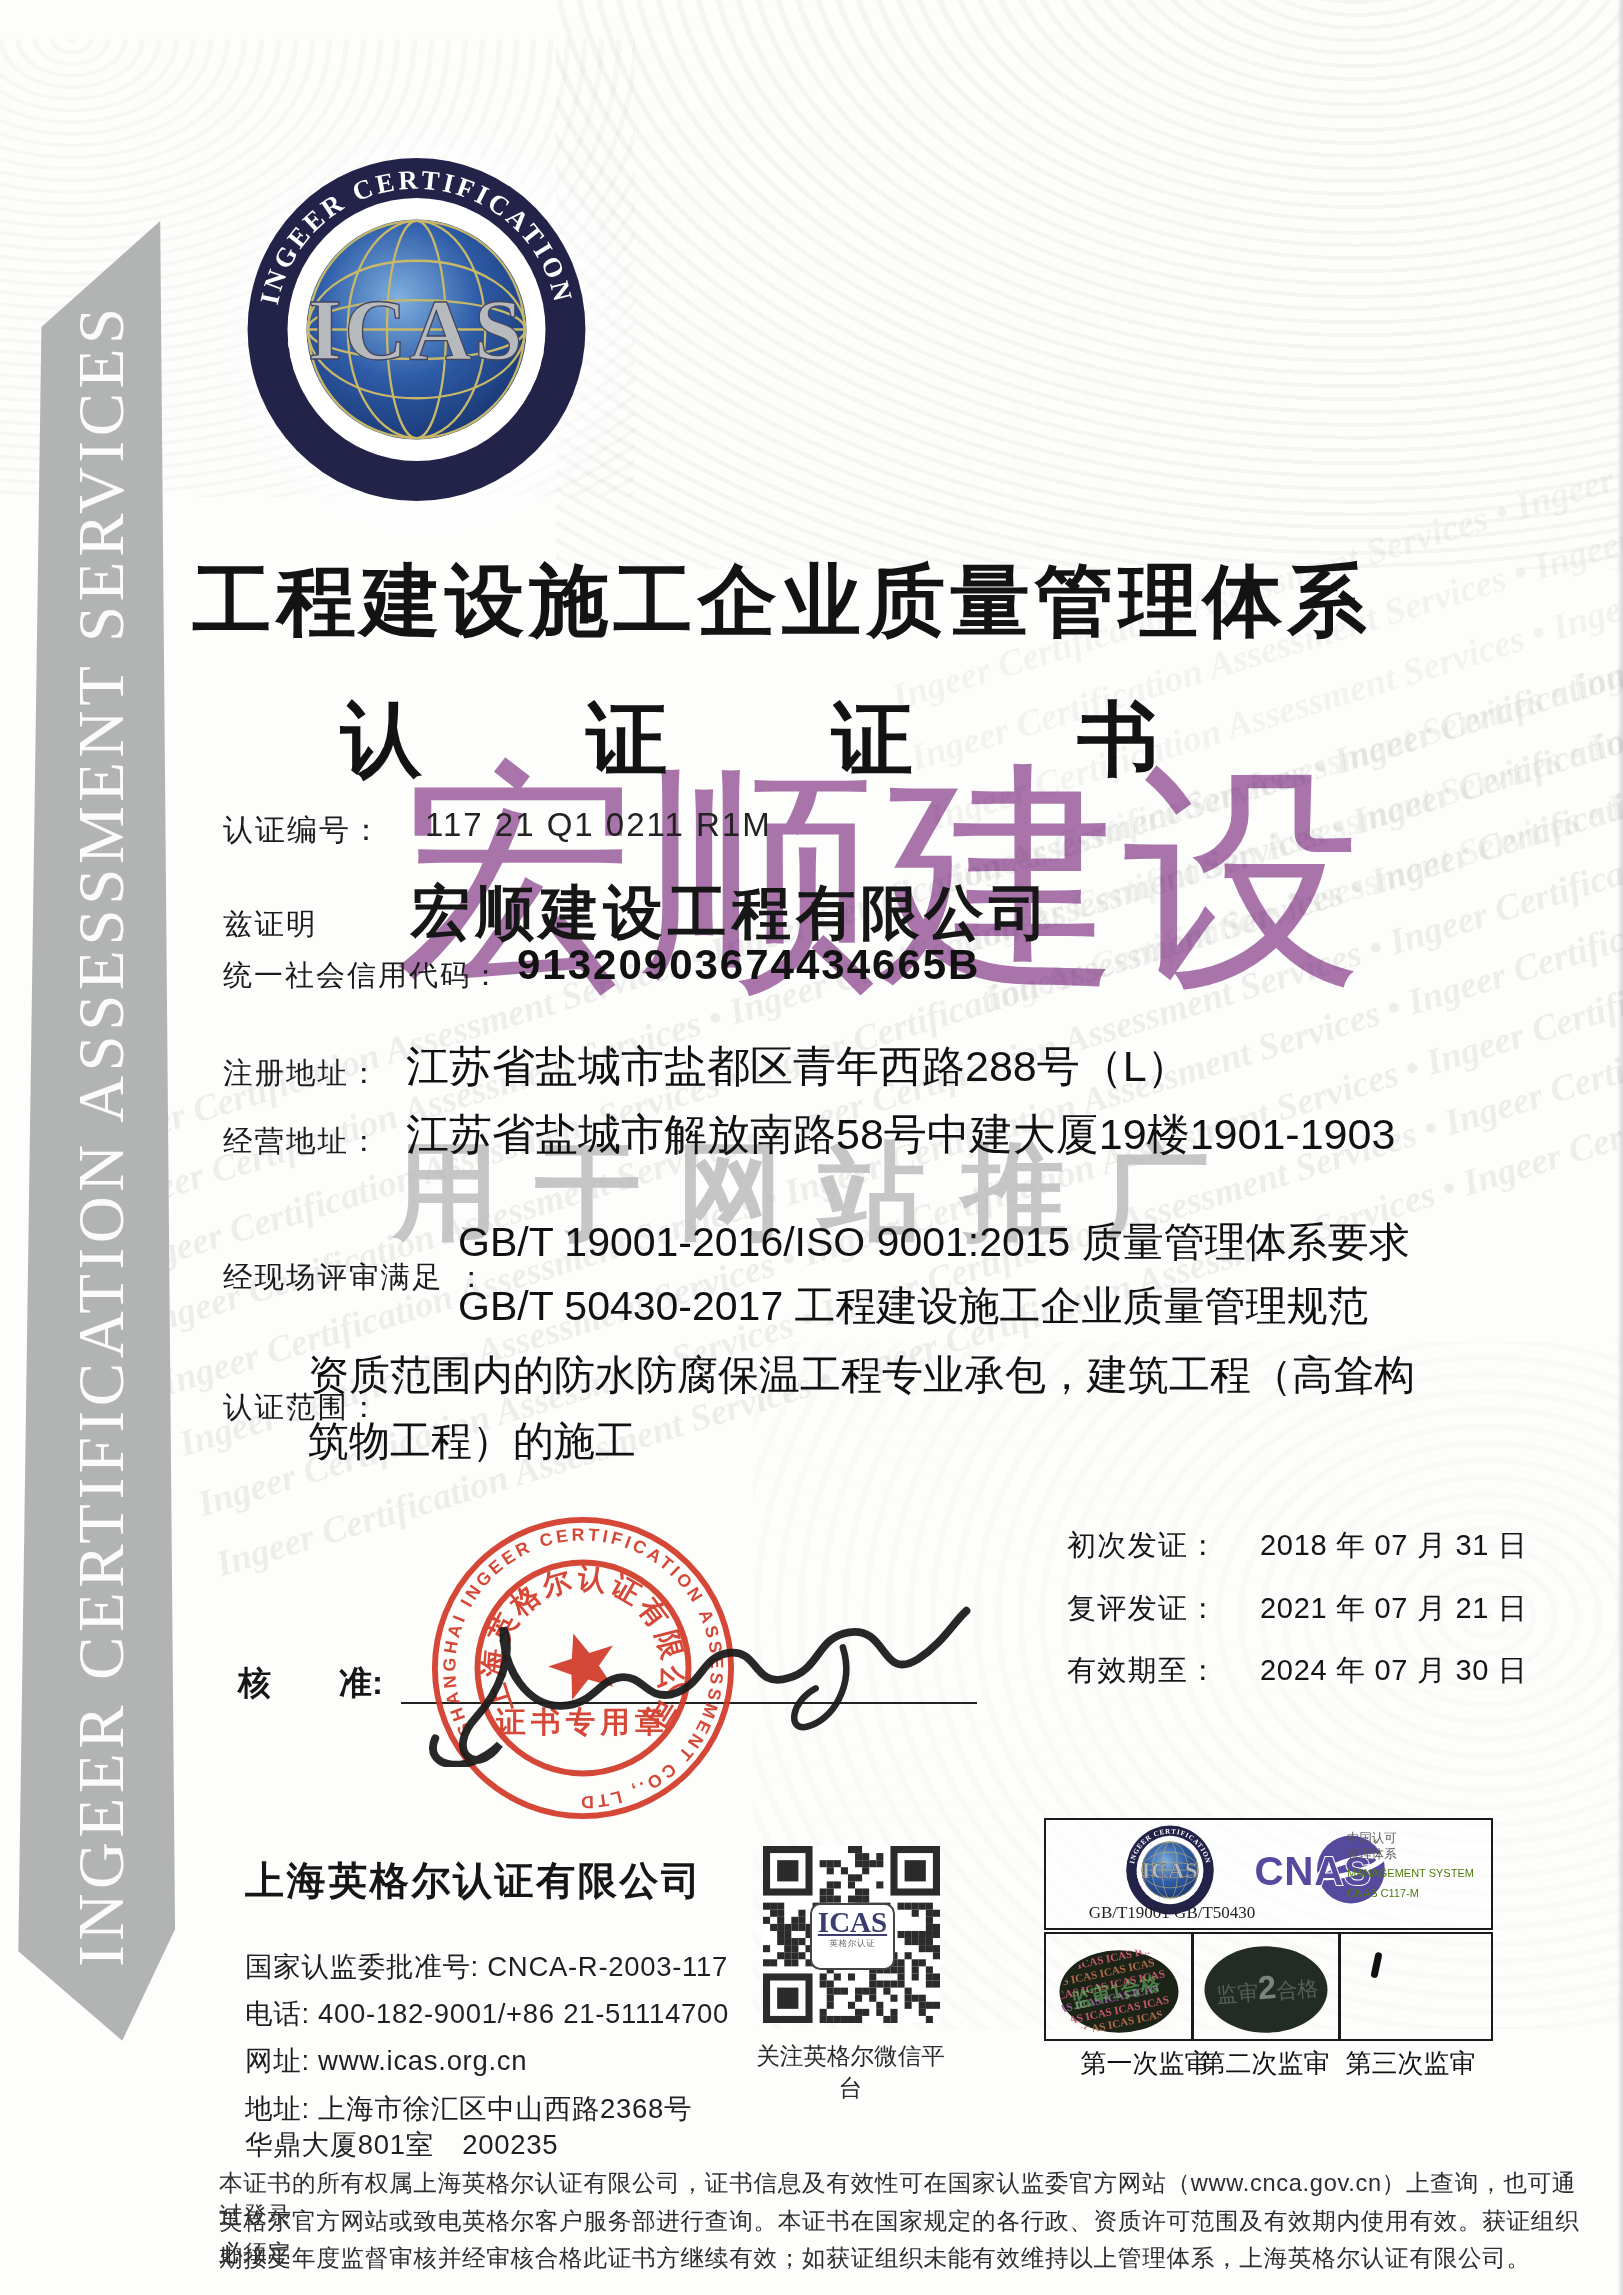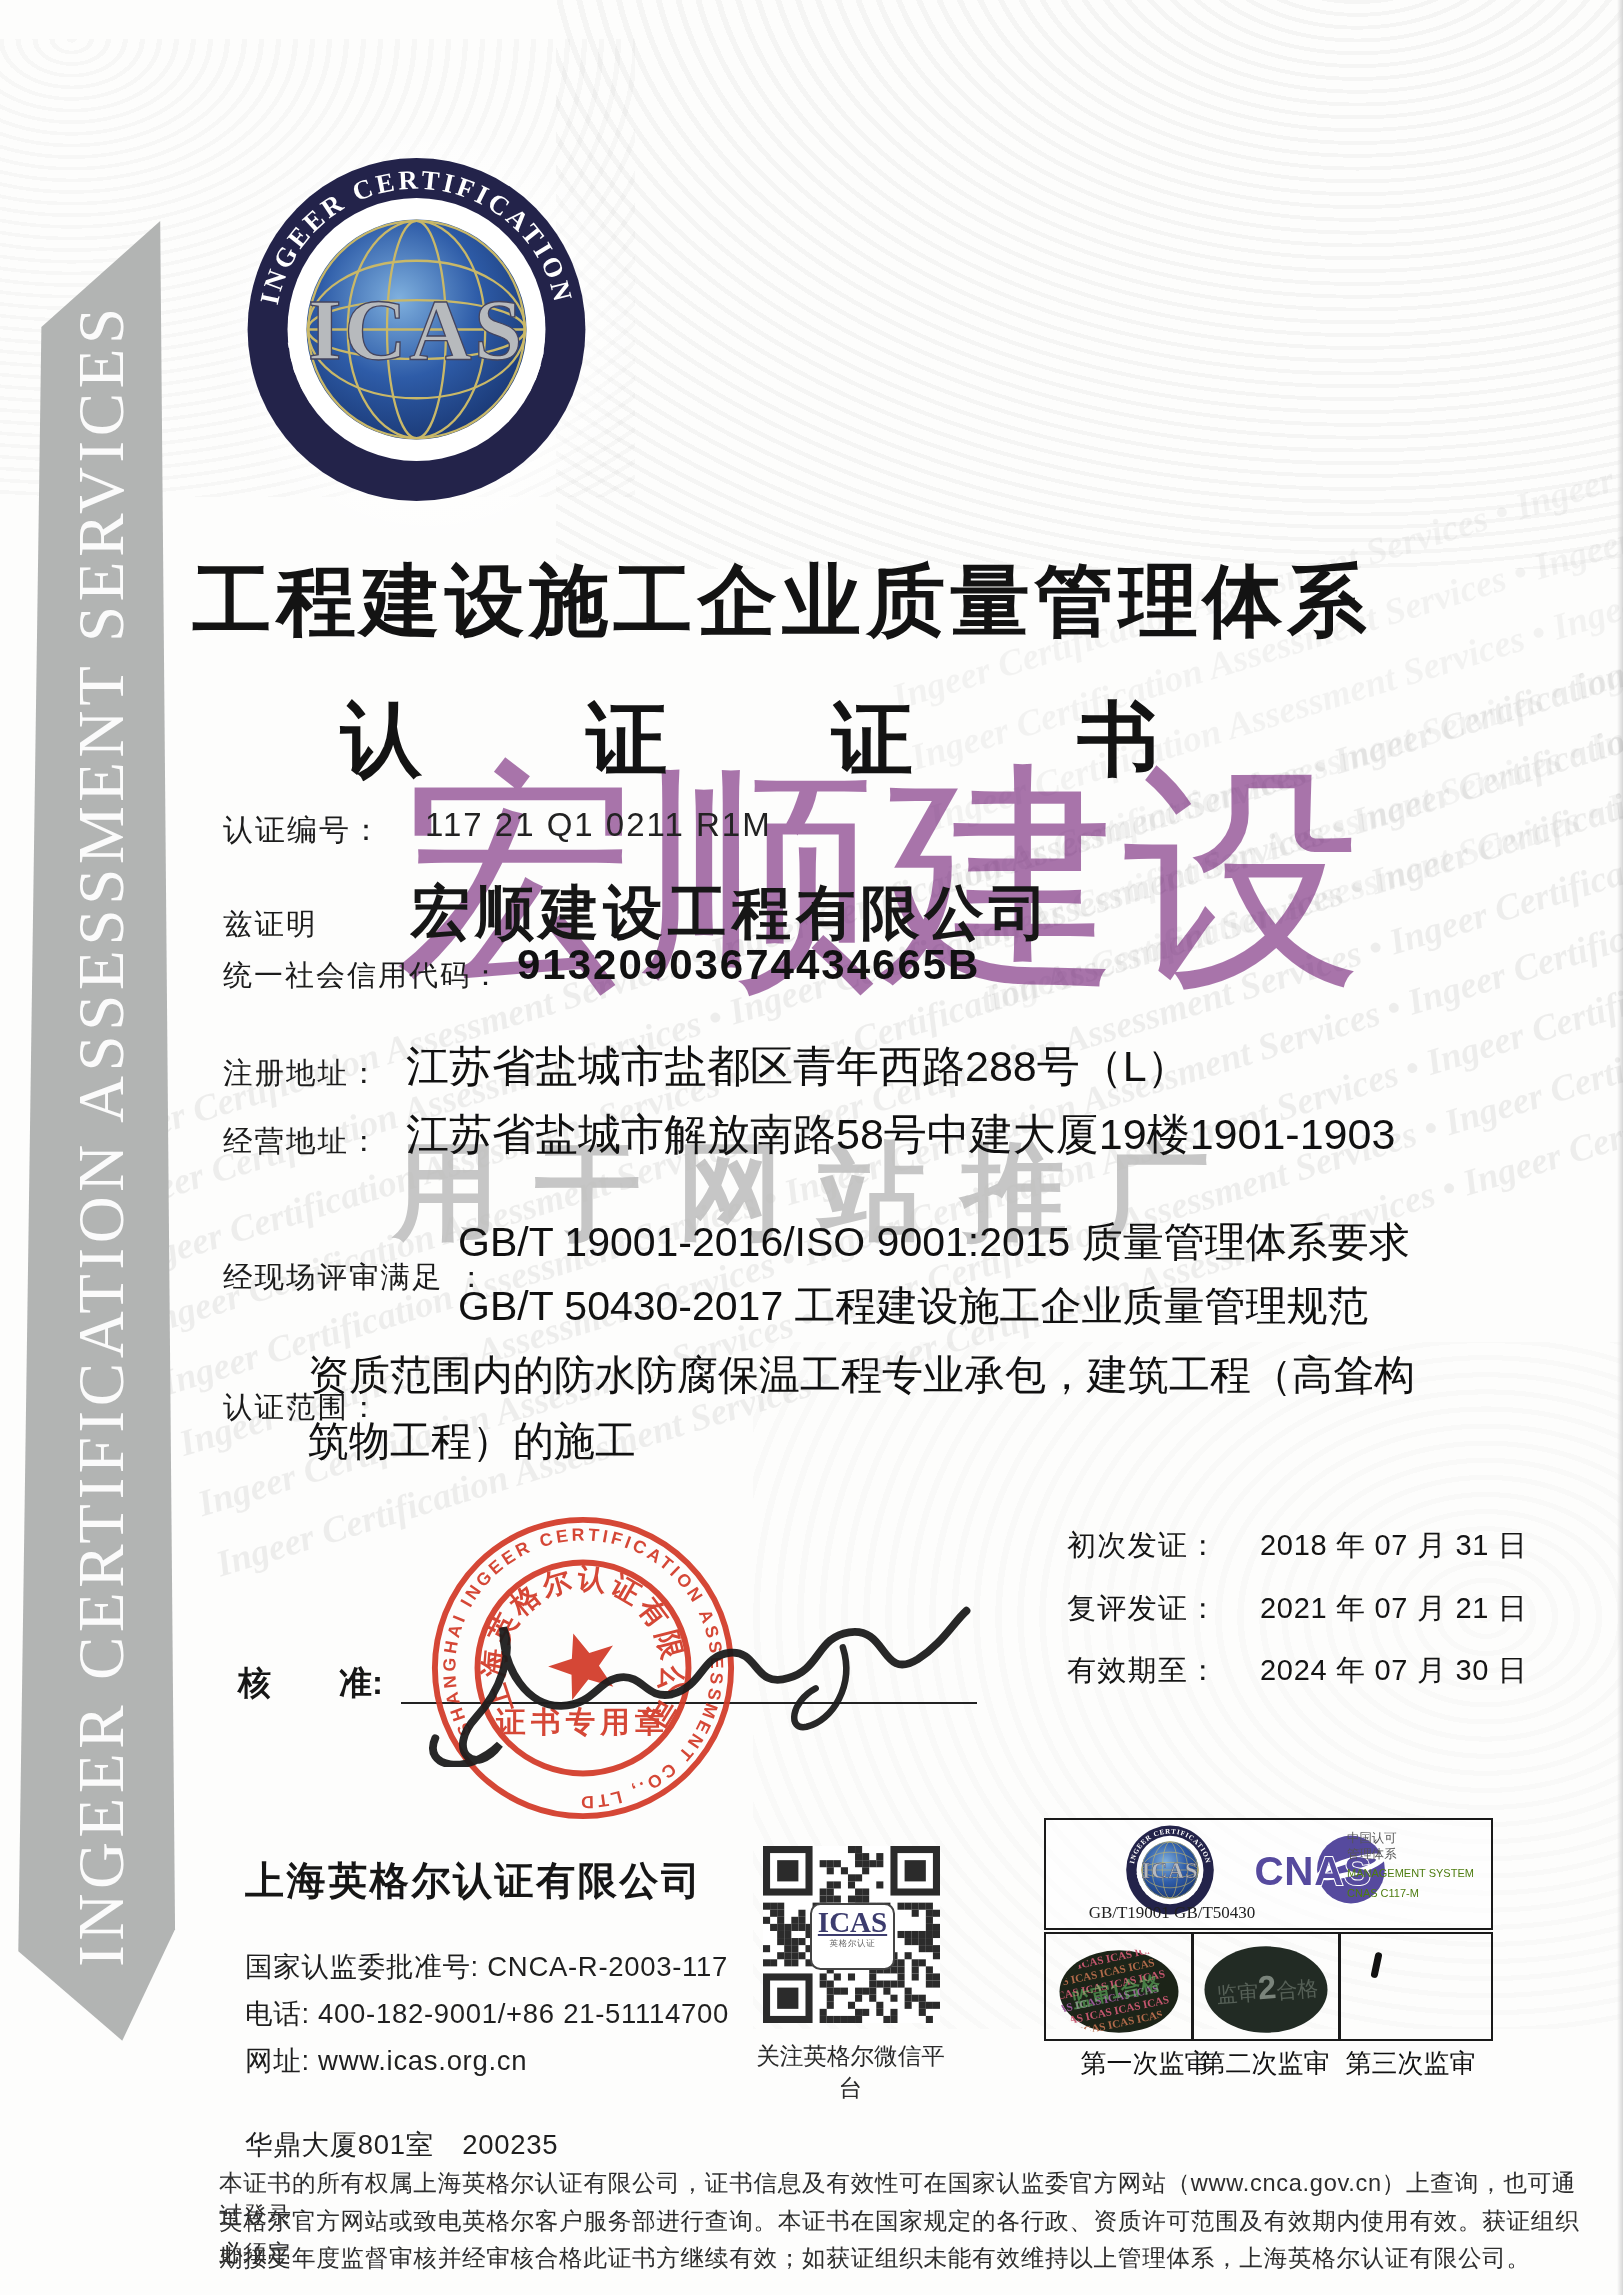--- a/index.html
+++ b/index.html
@@ -246,20 +246,21 @@
         <path d="M 55 215 C 30 258, 98 278, 152 235 C 110 282, 68 236, 120 190 C 162 153, 188 98, 176 58 C 168 122, 202 182, 252 186 C 302 190, 312 152, 347 152 C 382 152, 382 190, 422 186 C 472 178, 472 132, 517 132 C 562 132, 547 190, 602 180 C 652 172, 652 122, 702 120 C 762 117, 742 200, 802 172 C 842 152, 862 122, 884 106"></path>
         <path d="M 690 142 C 702 202, 662 252, 622 257 C 592 260, 602 216, 642 200" stroke-width="10"></path>
       </g>
     </svg>
   </div>
 
   <div class="abs" id="issuer-name">上海英格尔认证有限公司</div>
   <div class="abs issuer-line" style="top:1949px">国家认监委批准号: CNCA-R-2003-117</div>
   <div class="abs issuer-line" style="top:1996px">电话: 400-182-9001/+86 21-51114700</div>
   <div class="abs issuer-line" style="top:2043px">网址: www.icas.org.cn</div>
+  <div class="abs issuer-line" style="top:2091px">地址: 上海市徐汇区中山西路2368号</div>
   <div class="abs issuer-line" style="top:2127px">华鼎大厦801室　200235</div>
 
   <div class="abs" style="left:763px;top:1846px;">
     <svg id="qr-svg" width="177" height="177" viewBox="0 0 270 270" style="background:#fff">
         <rect x="129.60000000000002" y="0" width="10.8" height="10.8" fill="#2b2b2b"></rect>
         <rect x="140.4" y="0" width="10.8" height="10.8" fill="#2b2b2b"></rect>
         <rect x="140.4" y="10.8" width="10.8" height="10.8" fill="#2b2b2b"></rect>
         <rect x="151.20000000000002" y="10.8" width="10.8" height="10.8" fill="#2b2b2b"></rect>
         <rect x="172.8" y="10.8" width="10.8" height="10.8" fill="#2b2b2b"></rect>
         <rect x="86.4" y="21.6" width="10.8" height="10.8" fill="#2b2b2b"></rect>

